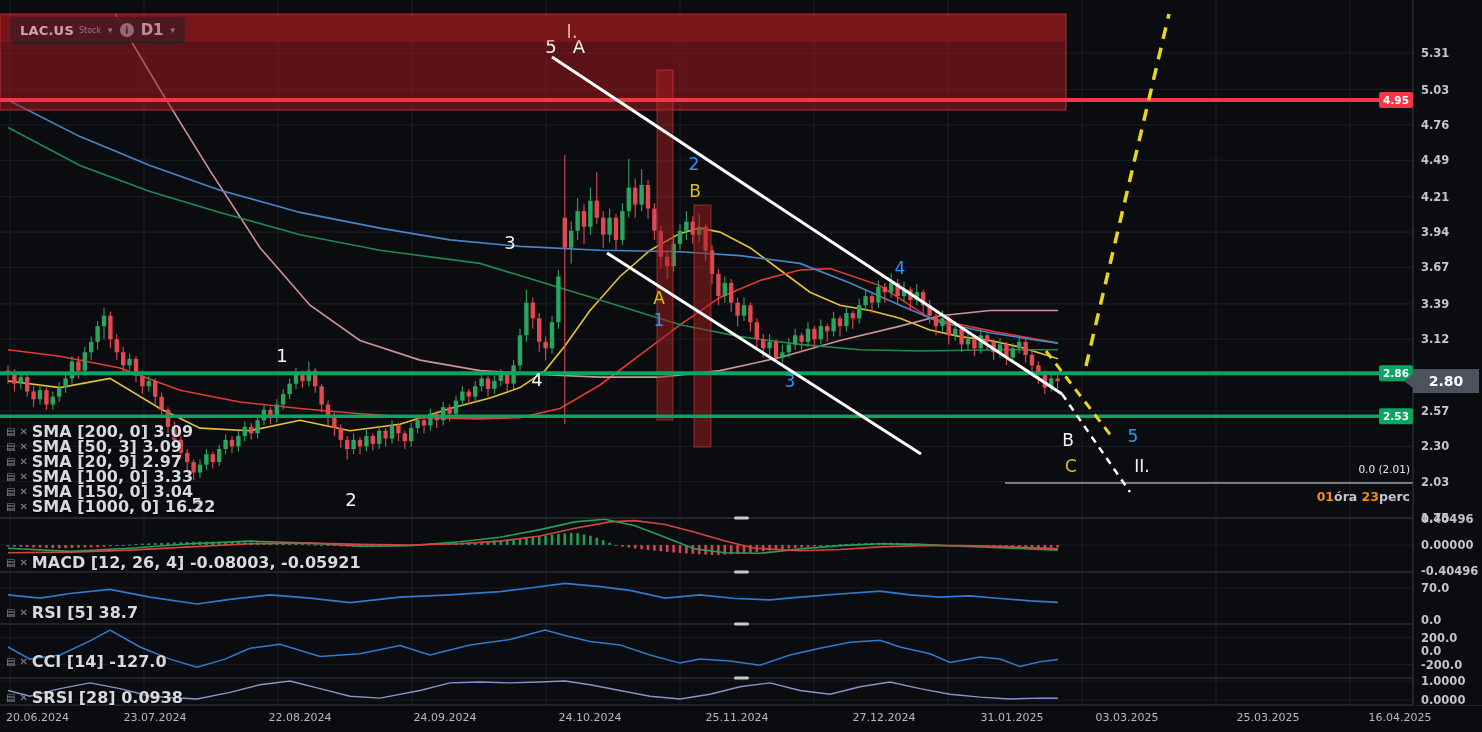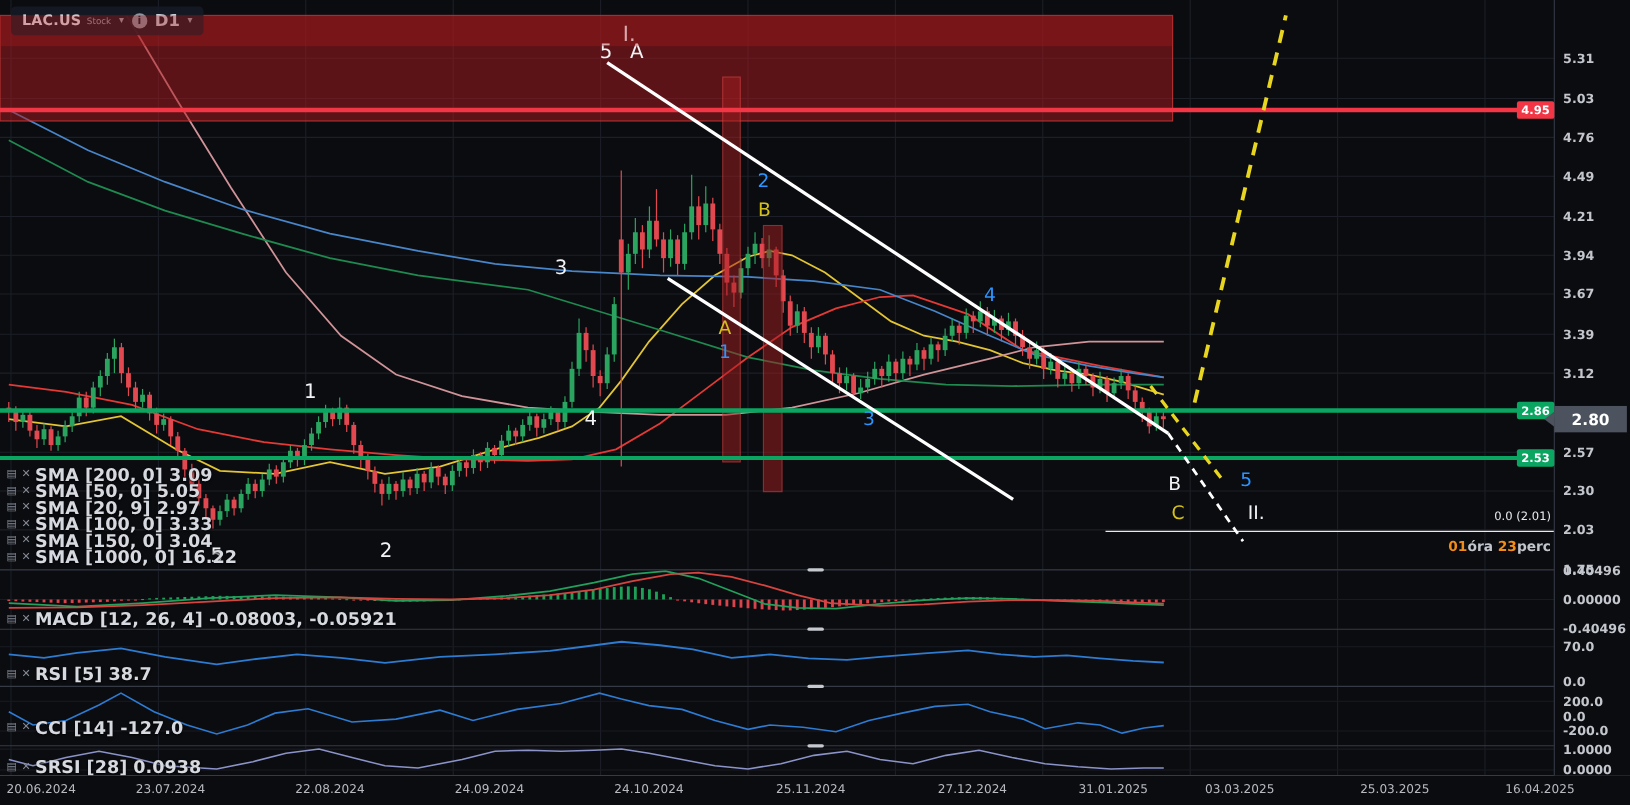--- a/index.html
+++ b/index.html
@@ -1,19 +1,19 @@
 <!DOCTYPE html>
 <html><head>
 <meta charset="utf-8">
 <style>
   html,body{margin:0;padding:0;background:#06070a;}
   .stage{position:relative;width:1482px;height:732px;background:#0b0c10;overflow:hidden;
          font-family:"DejaVu Sans",sans-serif;}
   .stage svg text{font-family:"DejaVu Sans",sans-serif;}
-  .toolbar{position:absolute;left:10px;top:6px;height:26px;z-index:20;display:flex;align-items:center;
+  .toolbar{position:absolute;left:10px;top:17px;height:26px;z-index:20;display:flex;align-items:center;
            gap:7px;background:rgba(22,26,36,0.92);border-radius:4px;padding:0 10px;}
   .sym{color:#e7eaef;font-size:13px;font-weight:bold;letter-spacing:.2px;}
   .symtype{color:#9aa0ab;font-size:8px;margin-left:-2px;}
   .caret{color:#9aa0ab;font-size:9px;}
   .infoicon{width:14px;height:14px;border-radius:50%;background:#8f949e;color:#1a1d26;font-size:10px;
             font-weight:bold;display:flex;align-items:center;justify-content:center;}
   .tf{color:#c8ccd4;font-size:15px;font-weight:bold;}
   .zone{position:absolute;pointer-events:none;z-index:0;}
   .legend{position:absolute;z-index:40;display:flex;align-items:center;gap:4px;height:15px;}
   .legend .ic{color:#868b96;font-size:10px;line-height:11px;cursor:pointer;}
@@ -699,21 +699,21 @@
   <div class="zone" id="zoneDiv" style="left: 0px; top: 14px; width: 1066px; height: 28px; background: rgba(172, 26, 30, 0.35); z-index: 25;"></div>
   <div id="legends">
       <div class="legend" style="left: 6px; top: 424px;">
         <span class="ic">▤</span>
         <span class="ic">✕</span>
         <span class="lab">SMA [200, 0] 3.09</span>
       </div>
       <div class="legend" style="left: 6px; top: 439px;">
         <span class="ic">▤</span>
         <span class="ic">✕</span>
-        <span class="lab">SMA [50, 0] 5.05</span>
+        <span class="lab">SMA [50, 3] 3.09</span>
       </div>
       <div class="legend" style="left: 6px; top: 454px;">
         <span class="ic">▤</span>
         <span class="ic">✕</span>
         <span class="lab">SMA [20, 9] 2.97</span>
       </div>
       <div class="legend" style="left: 6px; top: 469px;">
         <span class="ic">▤</span>
         <span class="ic">✕</span>
         <span class="lab">SMA [100, 0] 3.33</span>

